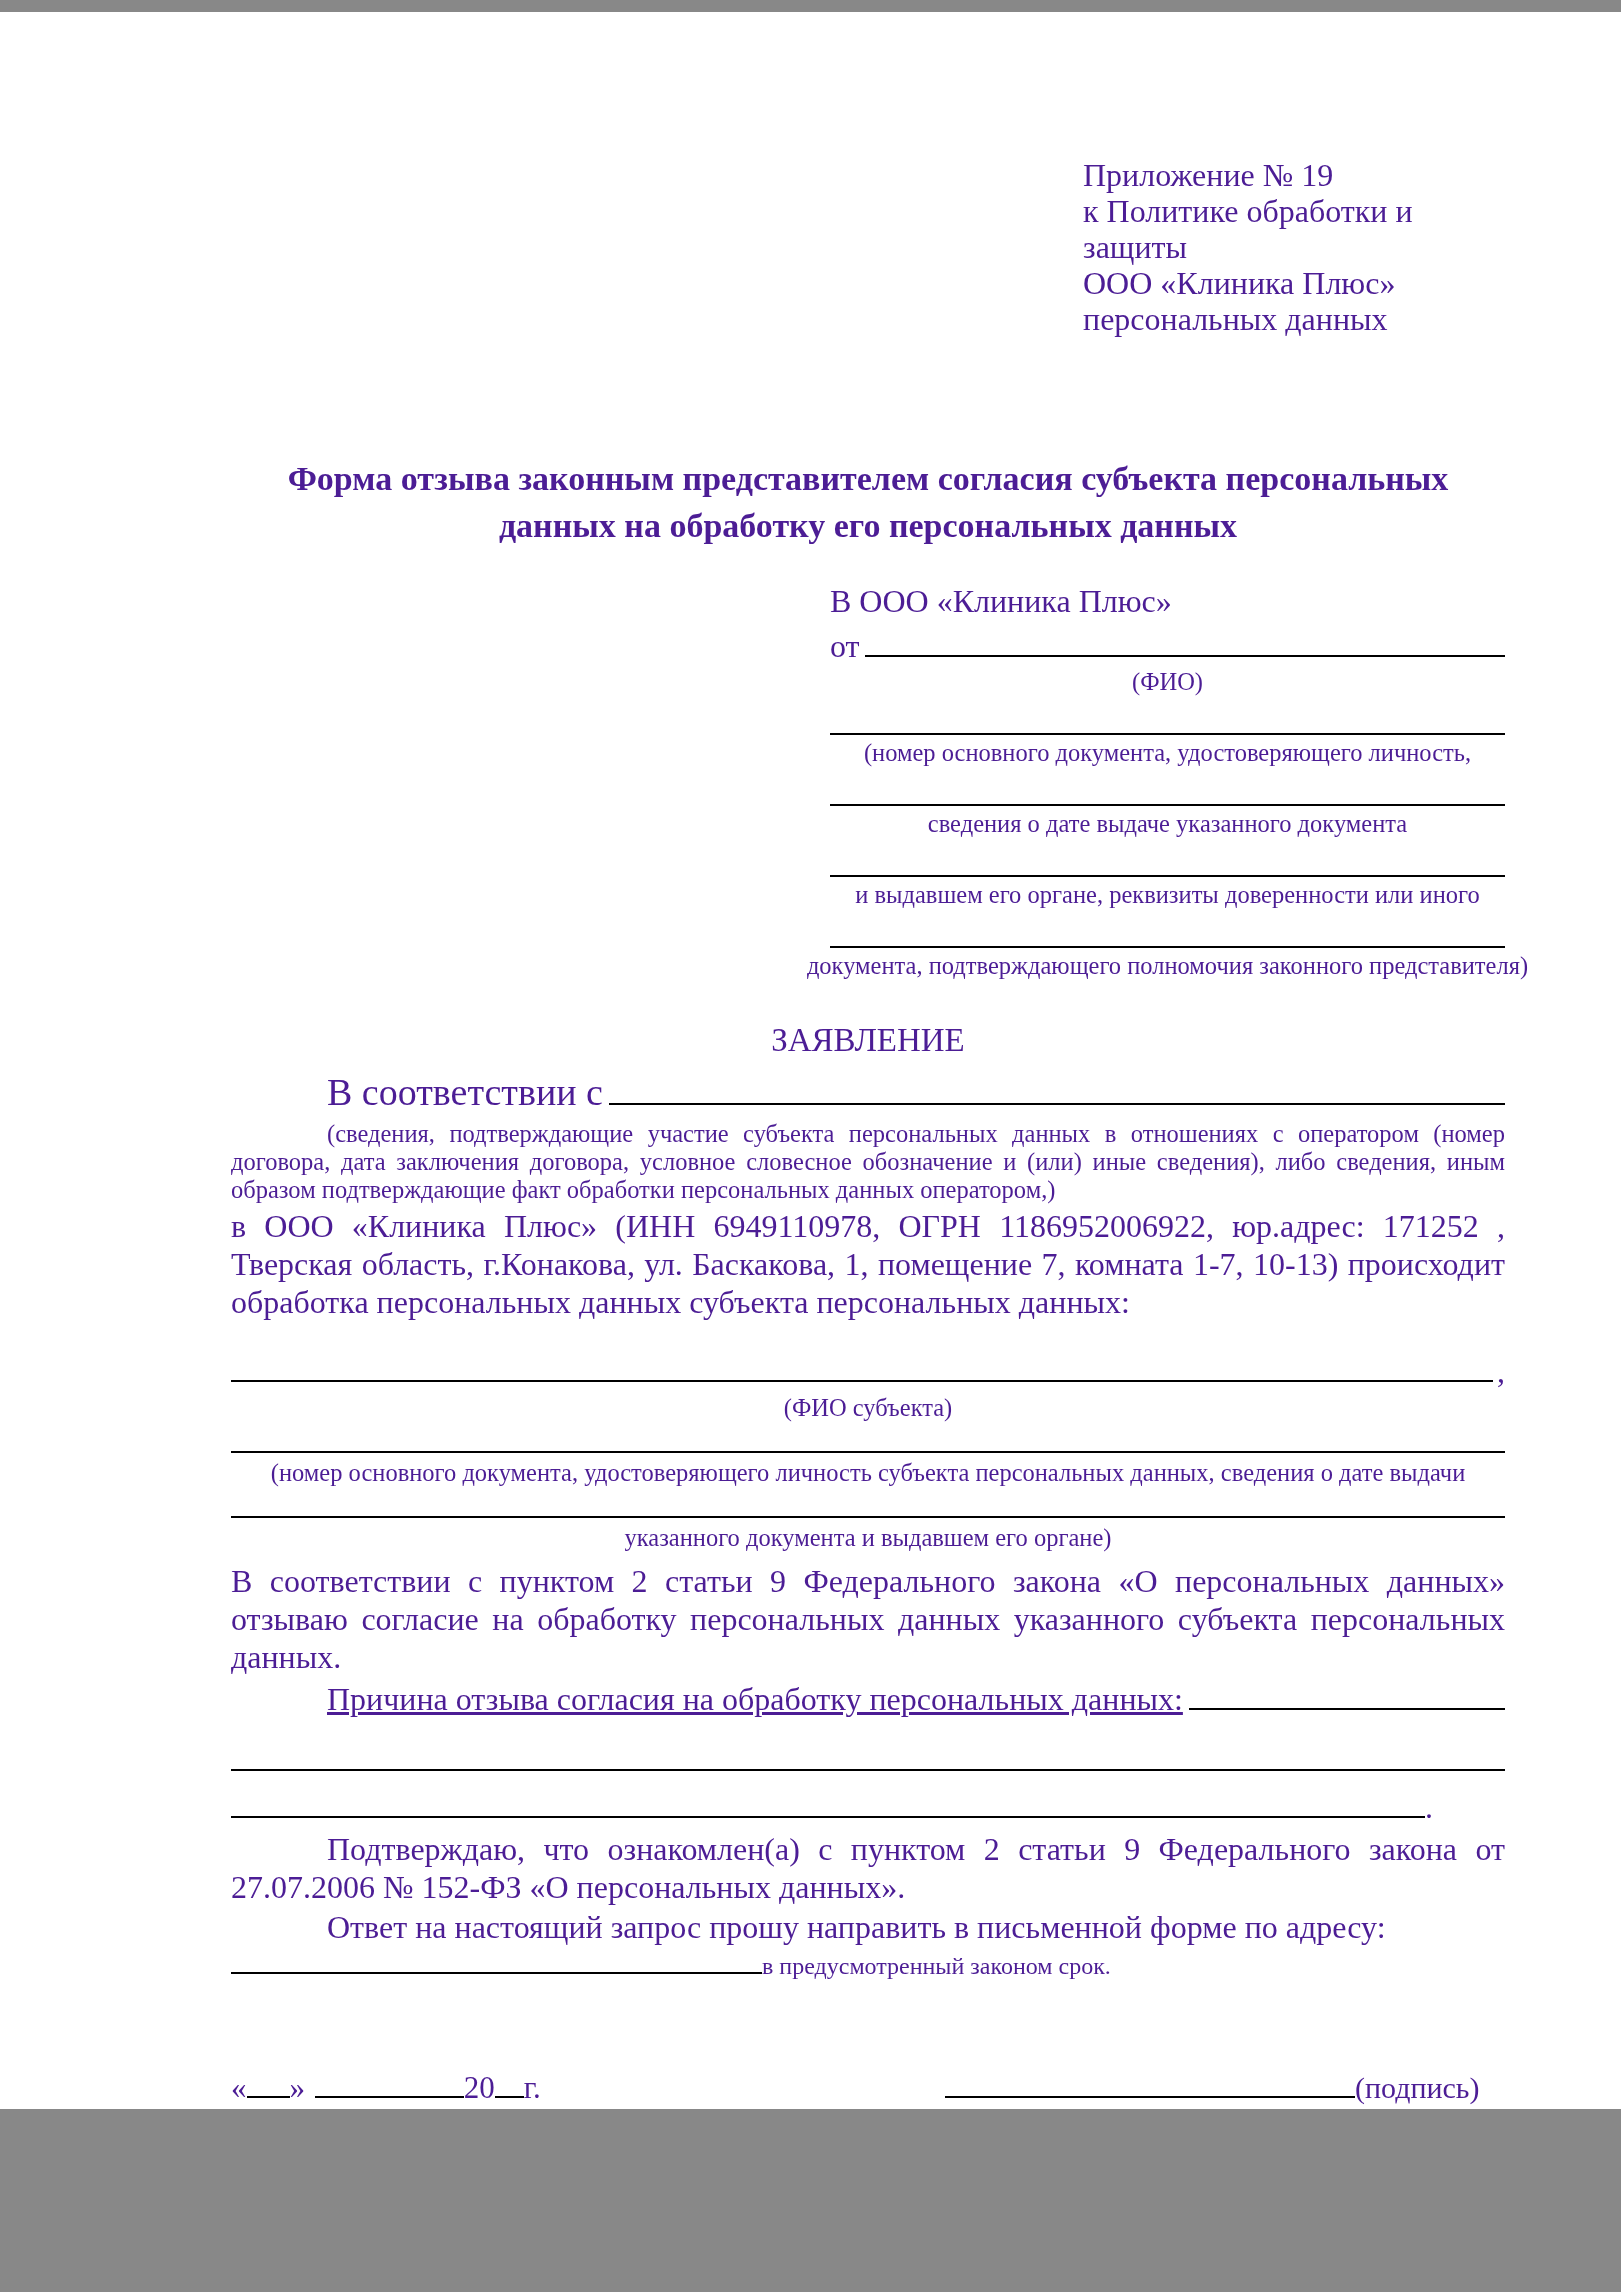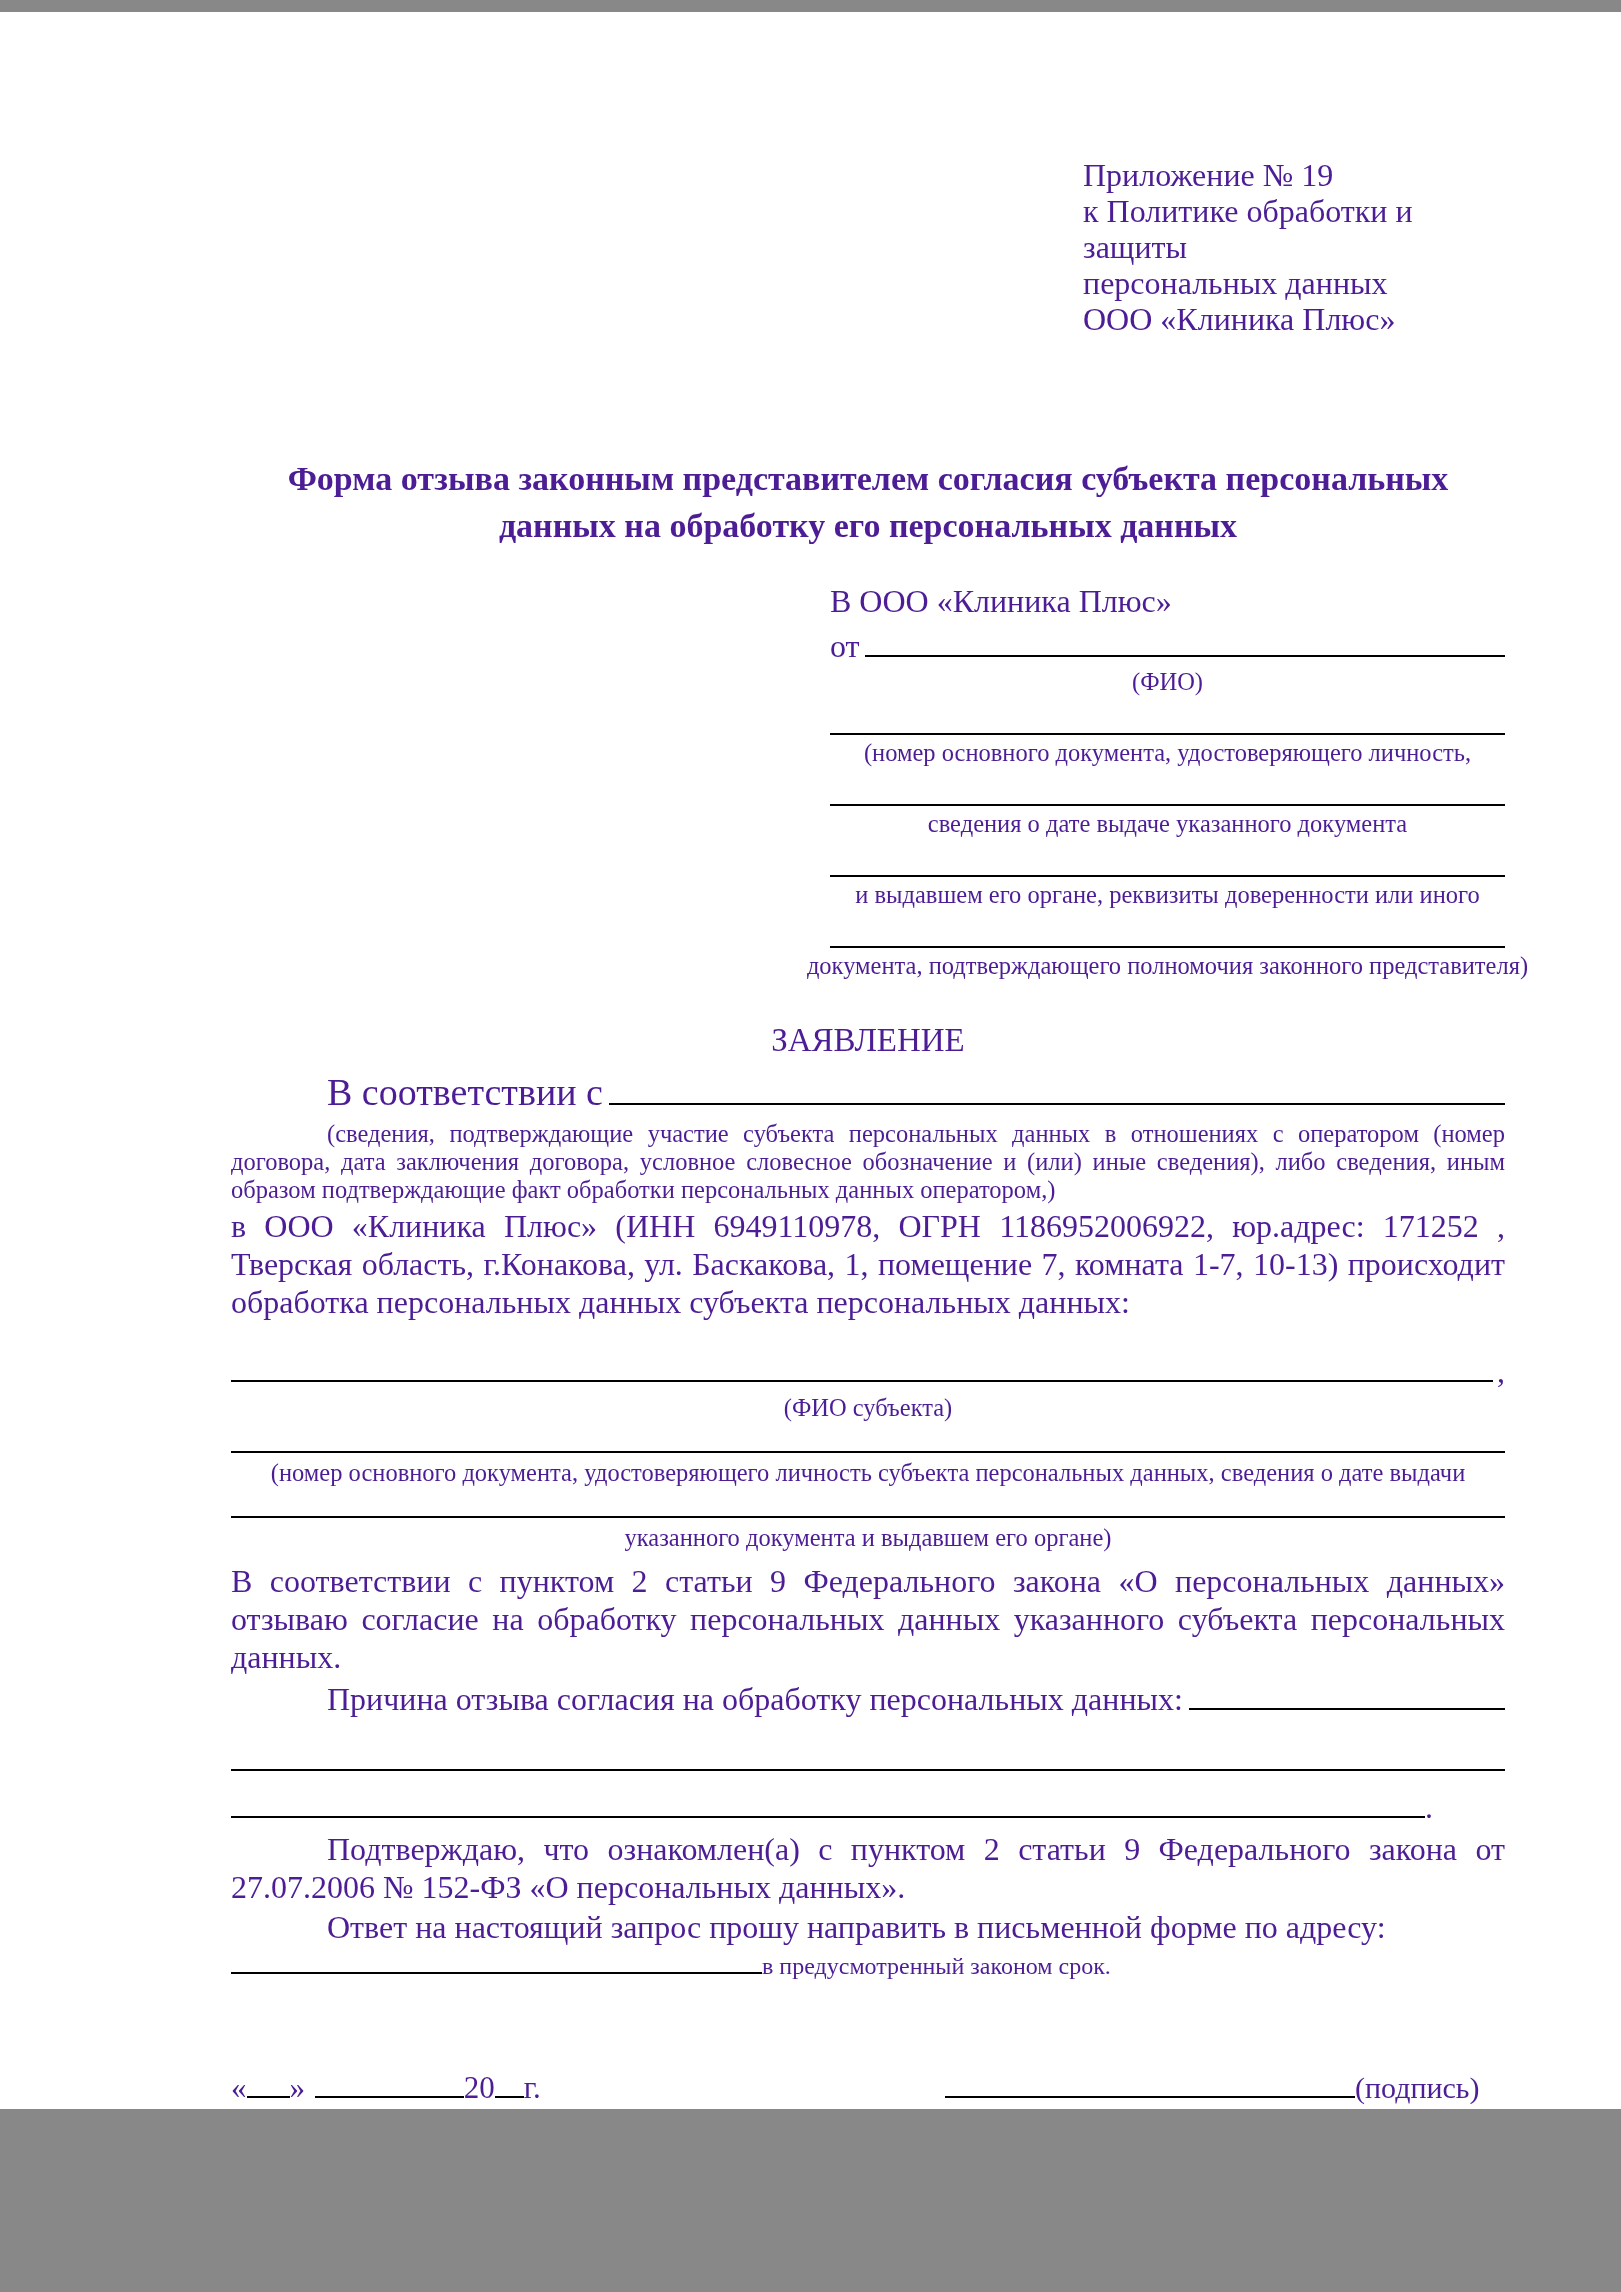--- a/index.html
+++ b/index.html
@@ -43,21 +43,21 @@
   .smallnote { margin-top:5.9px; font-size:24.5px; line-height:28px; text-align:justify; text-indent:96px; }
   .para { font-size:32px; line-height:38px; text-align:justify; }
   .operator { margin-top:2.9px; }
   .subject-line { margin-top:27.4px; font-size:32px; }
   .subject-line .comma { margin-left:3.9px; }
   .full-group { margin-top:23.5px; }
   .full-group .line { display:block; width:100%; border-bottom:2.9px solid #000; height:7.8px; }
   .full-group .cap { margin-top:5.9px; }
   .withdraw { margin-top:9.8px; }
   .reason-row { font-size:32px; line-height:38px; }
-  .reason-row .lbl { padding-left:96px; white-space:nowrap; }
+  .reason-row .lbl { padding-left:96px; white-space:nowrap;text-decoration:underline; }
   .blank-full { margin-top:45px; }
   .blank-full .line { display:block; width:100%; border-bottom:2.9px solid #000; height:7.8px; }
   .blank-dot { margin-top:13.7px; font-size:32px; }
   .blank-dot .fill { flex:0 0 auto; width:1194px; margin-left:0; }
   .confirm { margin-top:3.9px; text-indent:96px; }
   .reply   { margin-top:2px; text-indent:96px; }
   .reply-second { font-size:24px; line-height:38px; margin-top:1px; }
   .reply-second .bl { width:531px; }
   
   .bottom { margin-top:82px; display:flex; align-items:baseline; font-size:31px; }
@@ -71,22 +71,22 @@
 </style>
 </head>
 <body>
 
 <div class="page">
   <div class="content">
 
     <div class="header">
       <div>Приложение № 19</div>
       <div>к Политике обработки и защиты</div>
+      <div>ООО «Клиника Плюс»</div>
       <div>персональных данных</div>
-      <div>ООО «Клиника Плюс»</div>
     </div>
 
     <div class="title">Форма отзыва законным представителем согласия субъекта персональных данных на обработку его персональных данных</div>
 
     <div class="addr">
       <div class="to-line">В ООО «Клиника Плюс»</div>
       <div class="row from-line">
         <span>от</span>
         <span class="fill"></span>
       </div>

